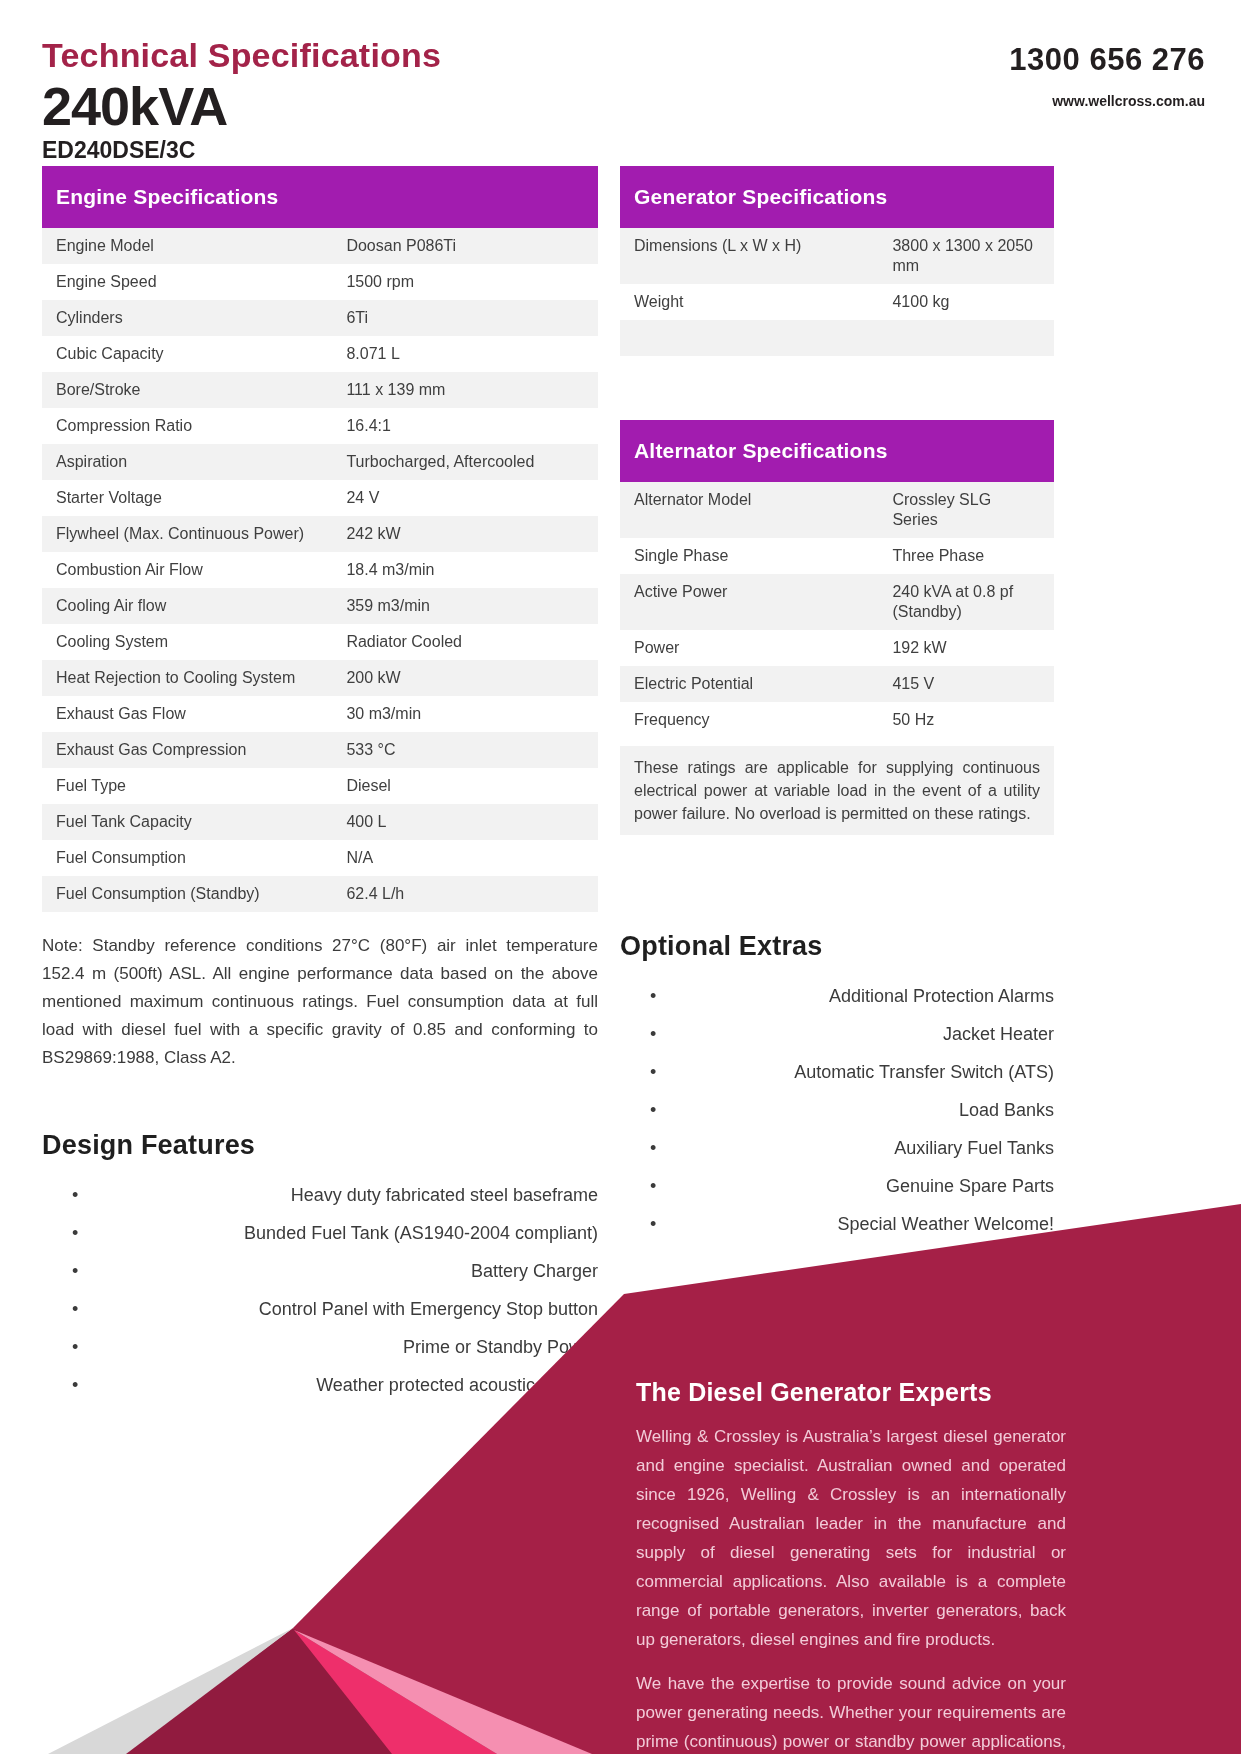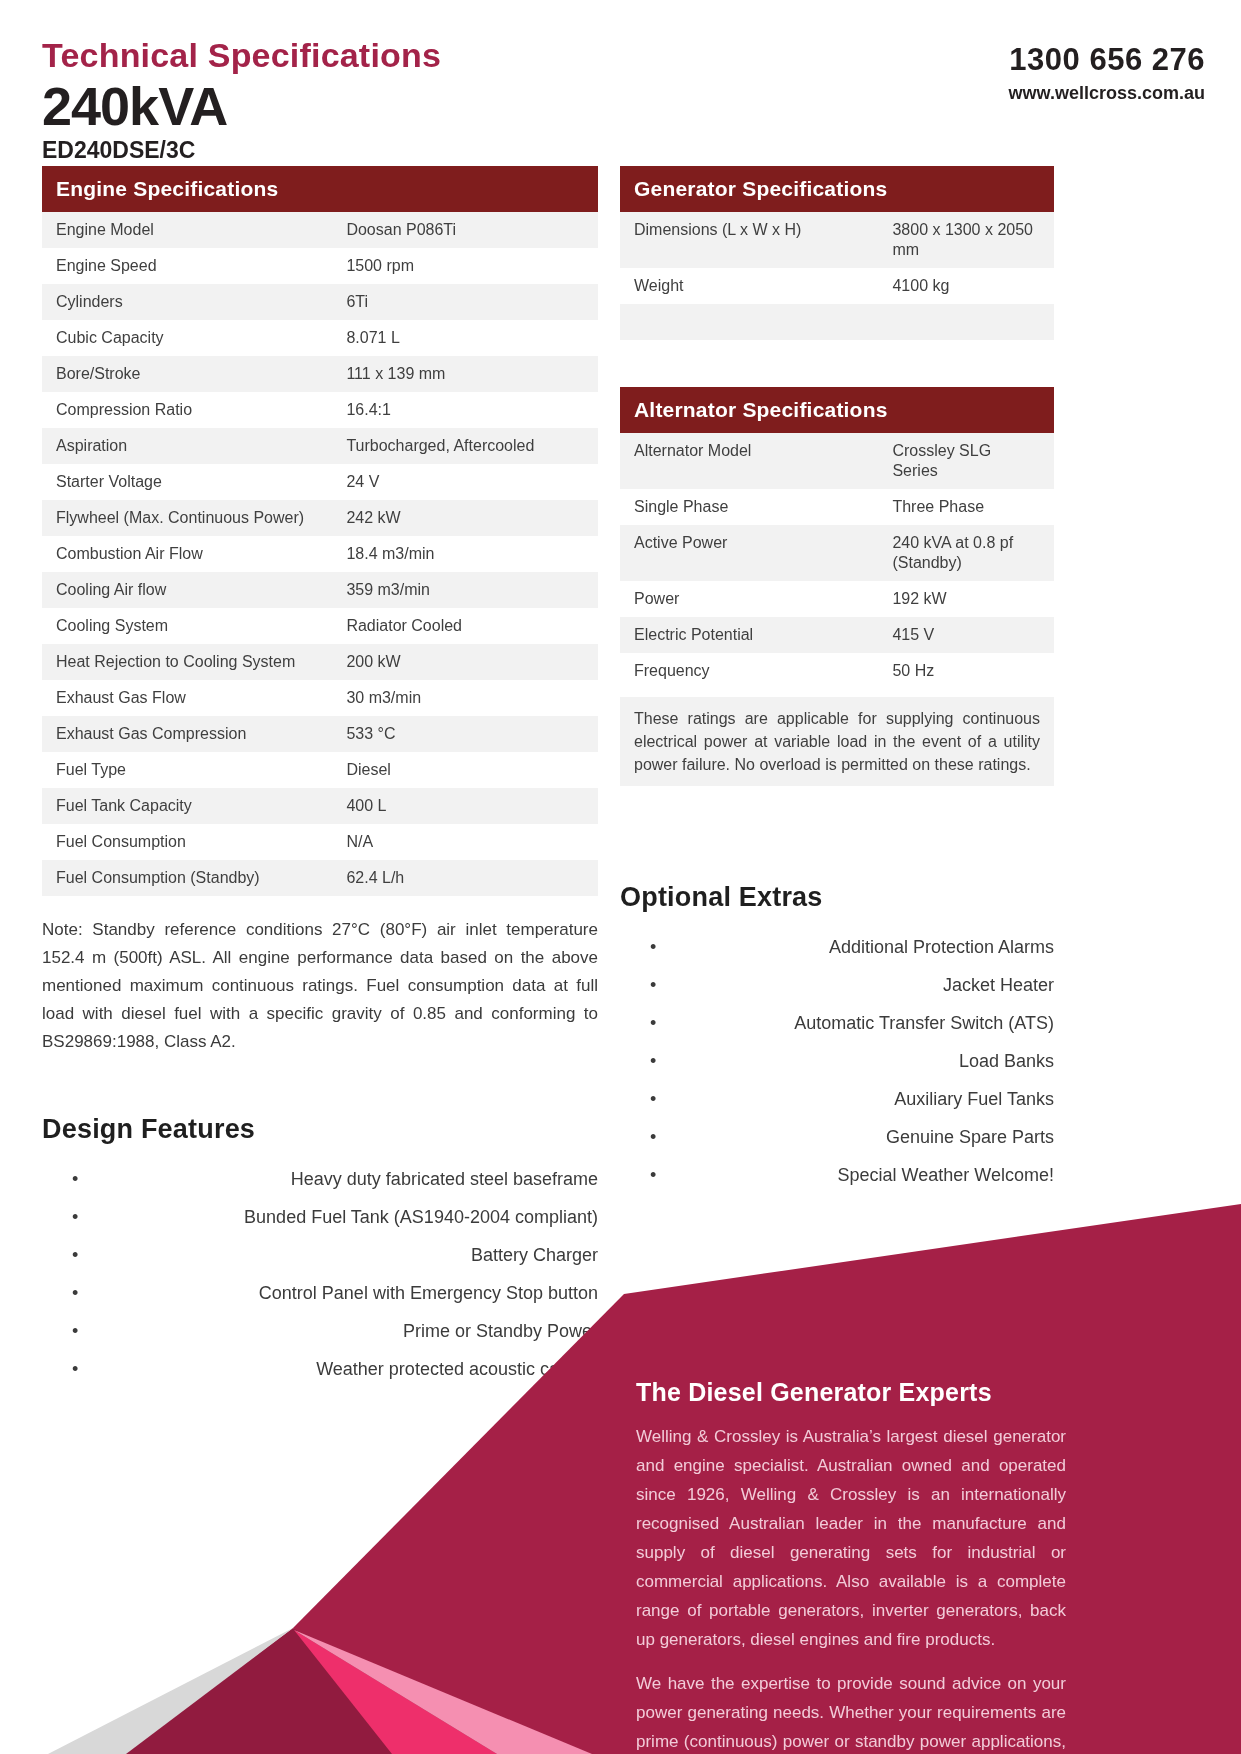--- a/index.html
+++ b/index.html
@@ -8,28 +8,28 @@
     margin:0 auto;overflow:hidden;
     font-family:"Liberation Sans", sans-serif;color:#3b3b3b;
   }
   
   .brand{position:absolute;left:42px;top:36px;}
   .doc-title{font-size:34px;font-weight:bold;color:#A32349;letter-spacing:.2px;}
   .kva{font-size:54px;font-weight:bold;color:#231F20;letter-spacing:-1px;line-height:58px;margin-top:2px;}
   .model-code{font-size:23px;font-weight:bold;color:#231F20;margin-top:2px;}
   .contact{position:absolute;right:36px;top:42px;text-align:right;color:#231F20;}
   .phone{font-size:31px;font-weight:bold;letter-spacing:.5px;}
-  .web{font-size:18px;font-weight:bold;margin-top:5px;}
+  .web{font-size:14px;font-weight:bold;margin-top:15px;}
   
   .col-left{position:absolute;left:42px;top:166px;width:556px;}
   .col-right{position:absolute;left:620px;top:166px;width:434px;}
   
   .spec-bar{
-    background:#7f1d1d;color:#fff;font-weight:bold;font-size:21px;
-    height:46px;display:flex;align-items:center;padding:0 14px;box-sizing:border-box;
+    background:#a21caf;color:#fff;font-weight:bold;font-size:21px;
+    height:62px;display:flex;align-items:center;padding:0 14px;box-sizing:border-box;
     letter-spacing:.2px;
   }
   .spec-table .spec-row:nth-child(odd){background:#F2F2F2;}
   .spec-row{
     display:flex;align-items:flex-start;box-sizing:border-box;
     padding:8px 14px;min-height:36px;font-size:16px;line-height:20px;color:#3f3f3f;
   }
   .spec-row .lbl{width:55%;padding-right:24px;box-sizing:border-box;}
   .spec-row .val{width:45%;}
   .col-right .spec-row .lbl{width:61%;}
@@ -177,21 +177,21 @@
       <div class="spec-row">
           <div class="lbl">Weight</div>
           <div class="val">4100 kg</div>
         </div>
       <div class="spec-row">
           <div class="lbl"></div>
           <div class="val"></div>
         </div>
     </div>
 
-    <div class="spec-bar" style="margin-top:47px;text-align:center;">Alternator Specifications</div>
+    <div class="spec-bar" style="margin-top:64px;text-align:center;">Alternator Specifications</div>
     <div class="spec-table">
       <div class="spec-row">
           <div class="lbl">Alternator Model</div>
           <div class="val">Crossley SLG Series</div>
         </div>
       <div class="spec-row">
           <div class="lbl">Single Phase</div>
           <div class="val">Three Phase</div>
         </div>
       <div class="spec-row">

